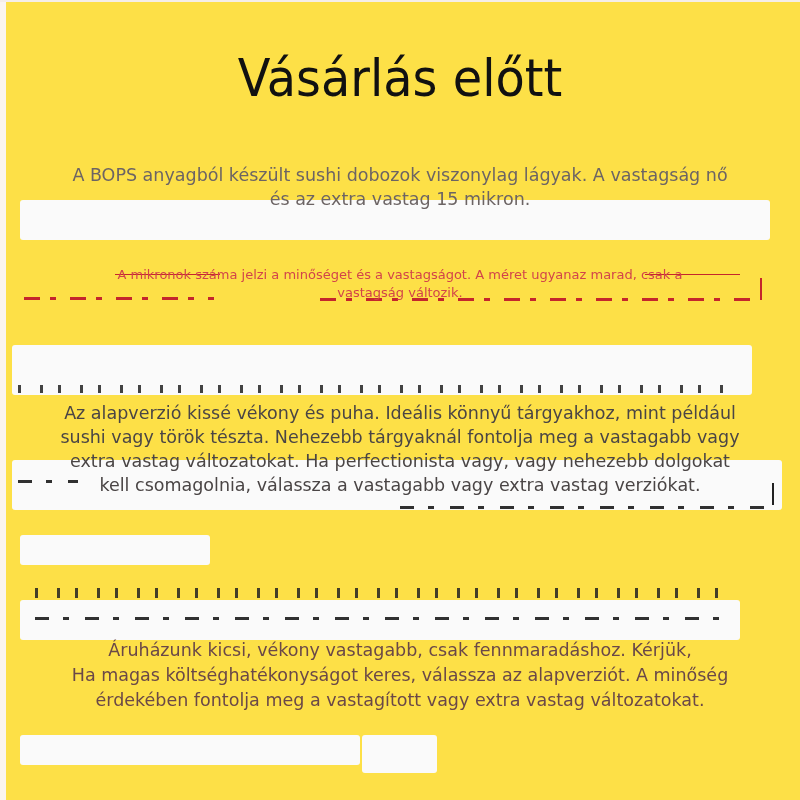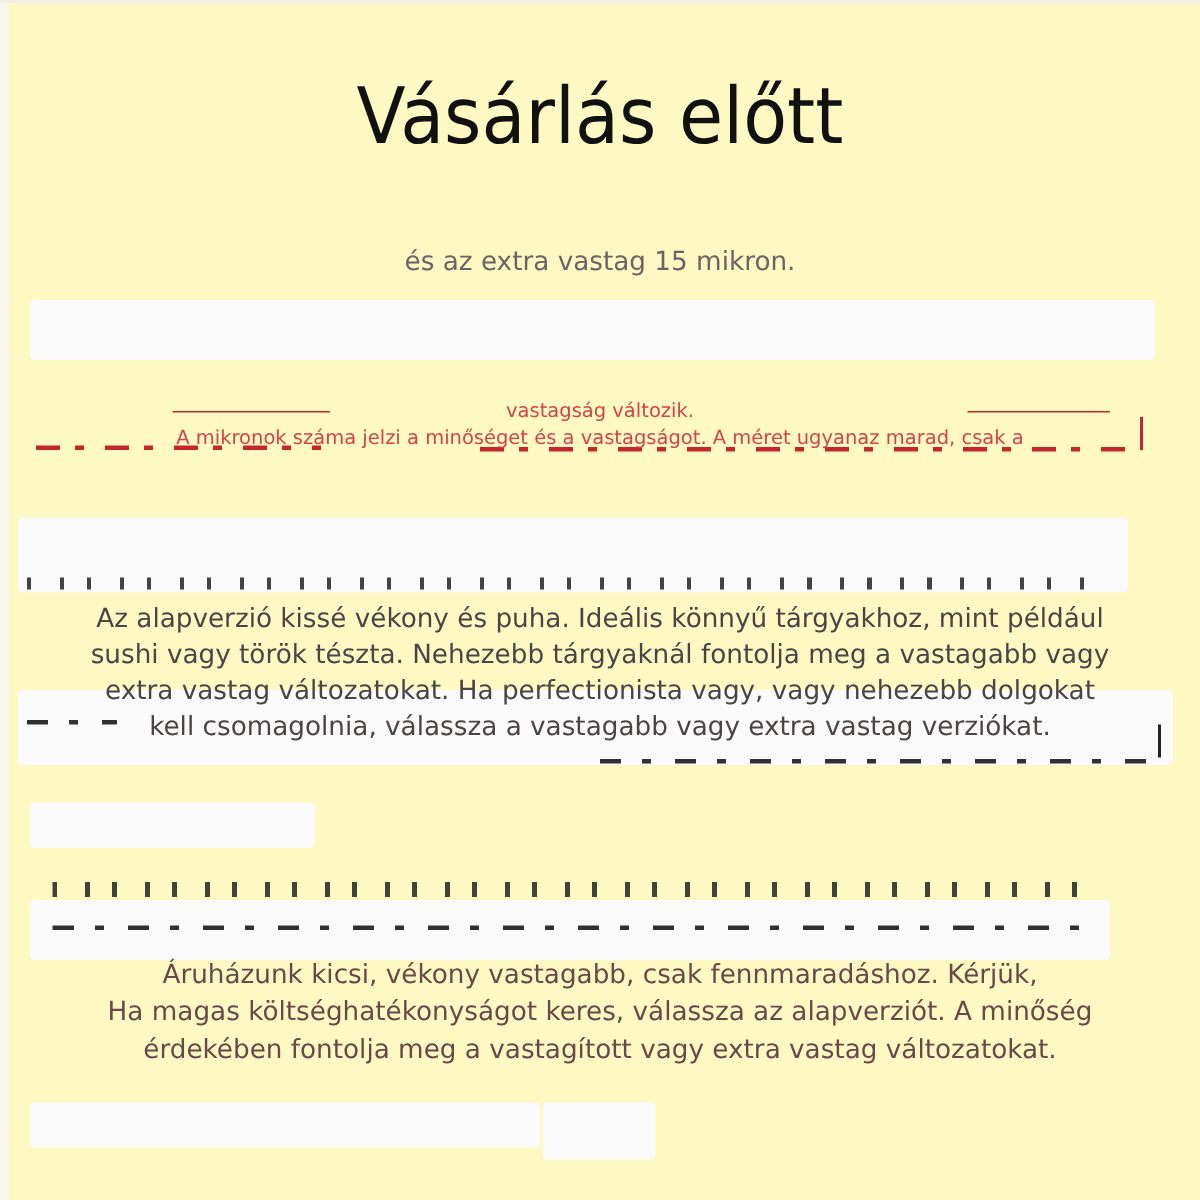--- a/index.html
+++ b/index.html
@@ -11,21 +11,21 @@
       width: 800px;
       height: 800px;
       position: relative;
       overflow: hidden;
       font-family: "DejaVu Sans", sans-serif;
     }
     .page {
       position: absolute;
       left: 0; top: 0;
       width: 800px; height: 800px;
-      background: #fef9c3;
+      background: #fde047;
     }
     .left-edge {
       position: absolute;
       left: 0; top: 0;
       width: 6px; height: 800px;
       background: #fbf5ef;
     }
     .top-edge {
       position: absolute;
       left: 0; top: 0;
@@ -126,31 +126,32 @@
   <div class="ghost-box" style="left:12px;top:345px;width:740px;height:50px;"></div>
   <div class="ghost-box" style="left:12px;top:460px;width:770px;height:50px;"></div>
   <div class="ghost-box" style="left:20px;top:535px;width:190px;height:30px;"></div>
   <div class="ghost-box" style="left:20px;top:600px;width:720px;height:40px;"></div>
   <div class="ghost-box" style="left:20px;top:735px;width:340px;height:30px;"></div>
   <div class="ghost-box" style="left:362px;top:735px;width:75px;height:38px;"></div>
 
   <h1 class="title" style="margin:0;font-weight:normal;">Vásárlás előtt</h1>
 
   <div class="block intro">
+    <span class="line">A BOPS anyagból készült sushi dobozok viszonylag lágyak. A vastagság nő</span>
     <span class="line">és az extra vastag 15 mikron.</span>
   </div>
 
   <div class="red-dash-row" style="left:24px;top:297px;width:190px;"></div>
   <div class="red-dash-row" style="left:320px;top:298px;width:440px;"></div>
   <div class="strike" style="left:115px;top:274px;width:105px;"></div>
   <div class="strike" style="left:645px;top:274px;width:95px;"></div>
   <div class="bracket" style="left:760px;top:278px;height:22px;"></div>
   <div class="block note">
+    <span class="line">A mikronok száma jelzi a minőséget és a vastagságot. A méret ugyanaz marad, csak a</span>
     <span class="line">vastagság változik.</span>
-    <span class="line">A mikronok száma jelzi a minőséget és a vastagságot. A méret ugyanaz marad, csak a</span>
   </div>
 
   <div class="tick-row" style="left:18px;top:385px;width:720px;"></div>
   <div class="dash-row" style="left:18px;top:480px;width:60px;"></div>
   <div class="dash-row" style="left:400px;top:506px;width:370px;"></div>
   <div class="bracket-dark" style="left:772px;top:483px;height:22px;"></div>
   <div class="block basic">
     <span class="line">Az alapverzió kissé vékony és puha. Ideális könnyű tárgyakhoz, mint például</span>
     <span class="line">sushi vagy török tészta. Nehezebb tárgyaknál fontolja meg a vastagabb vagy</span>
     <span class="line">extra vastag változatokat. Ha perfectionista vagy, vagy nehezebb dolgokat</span>

